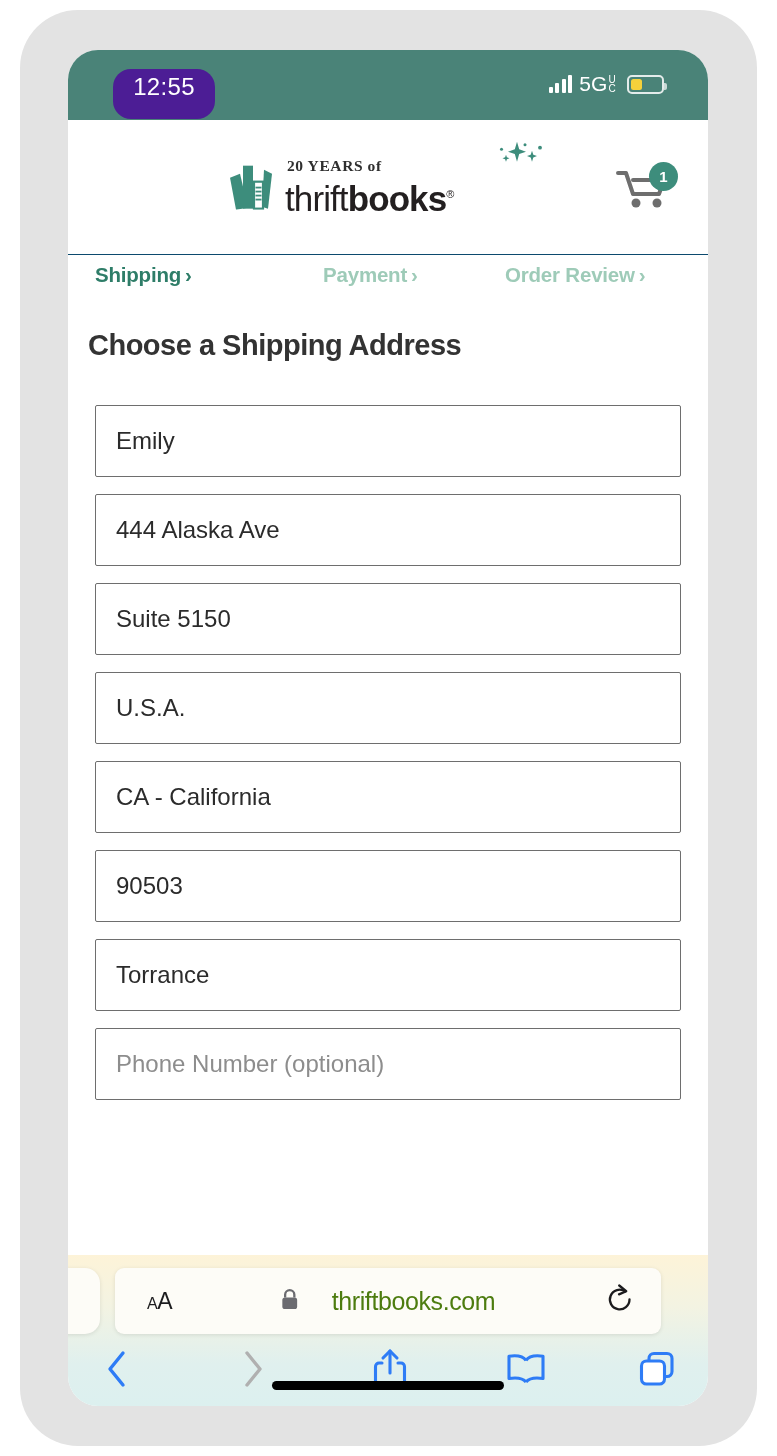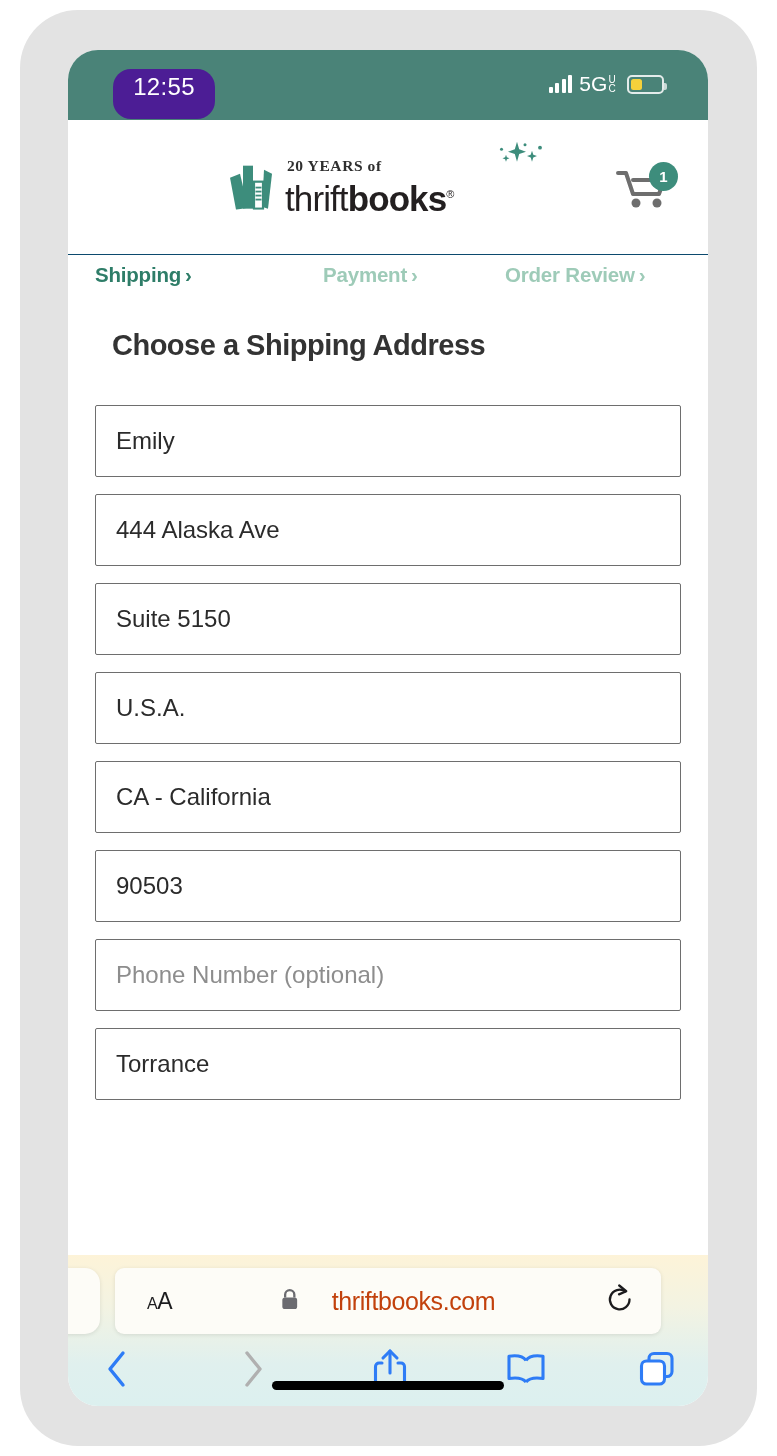--- a/index.html
+++ b/index.html
@@ -204,21 +204,21 @@
     letter-spacing: -0.2px;
   }
   .step.active { color: #2e7d68; position: absolute; left: 27px; }
   .step.inactive { color: #9ecbb8; }
   #step-payment { position: absolute; left: 231px; margin-left: 24px; }
   #step-review { position: absolute; left: 437px; }
   .step .chev { margin-left: 4px; font-weight: 700; }
 
   #page-title {
     position: absolute;
-    left: 44px;
+    left: 20px;
     top: 74px;
     font-size: 29px;
     font-weight: 700;
     color: #333333;
     letter-spacing: -0.5px;
   }
 
   #form {
     position: absolute;
     left: 27px;
@@ -286,21 +286,21 @@
     position: absolute;
     left: 50%;
     top: 50%;
     transform: translate(-50%, -50%);
     display: flex;
     align-items: center;
     gap: 9px;
   }
   #url-text {
     font-size: 25px;
-    color: #c2410c;
+    color: #4d7c0f;
     letter-spacing: -0.4px;
     margin-left: 24px;
   }
   #reload-btn {
     position: absolute;
     right: 26px;
     top: 50%;
     transform: translateY(-50%);
   }
   #toolbar {
@@ -418,22 +418,22 @@
 
       <div id="page-title">Choose a Shipping Address</div>
 
       <div id="form">
         <input class="field" type="text" value="Emily" style="">
         <input class="field" type="text" value="444 Alaska Ave" style="">
         <input class="field" type="text" value="Suite 5150" style="">
         <input class="field" type="text" value="U.S.A." style="">
         <input class="field" type="text" value="CA - California" style="">
         <input class="field" type="text" value="90503" style="">
+        <input class="field" type="text" value="Torrance" style="">
         <input class="field" type="text" placeholder="Phone Number (optional)" style="">
-        <input class="field" type="text" value="Torrance" style="">
       </div>
 
     </div>
 
     <div id="chrome">
 
       <div id="tab-peek"></div>
 
       <div id="url-bar">
         <span id="aa-btn">

